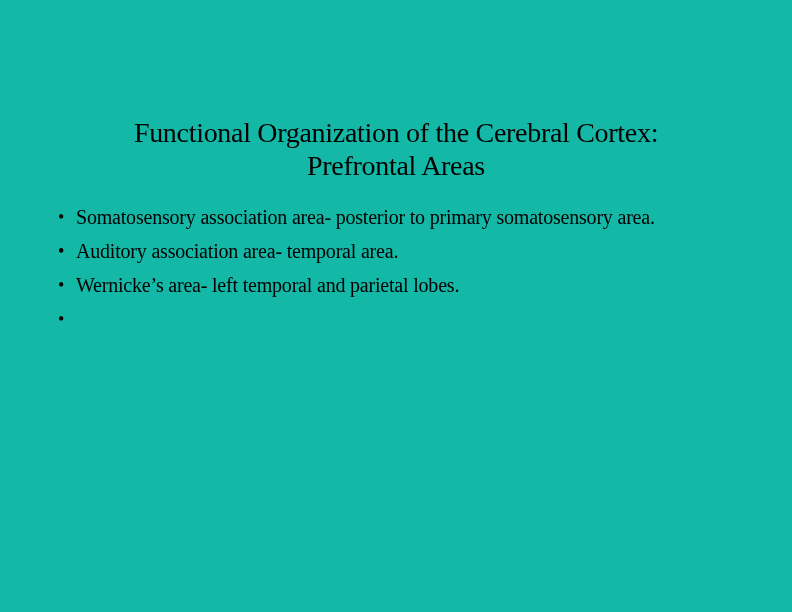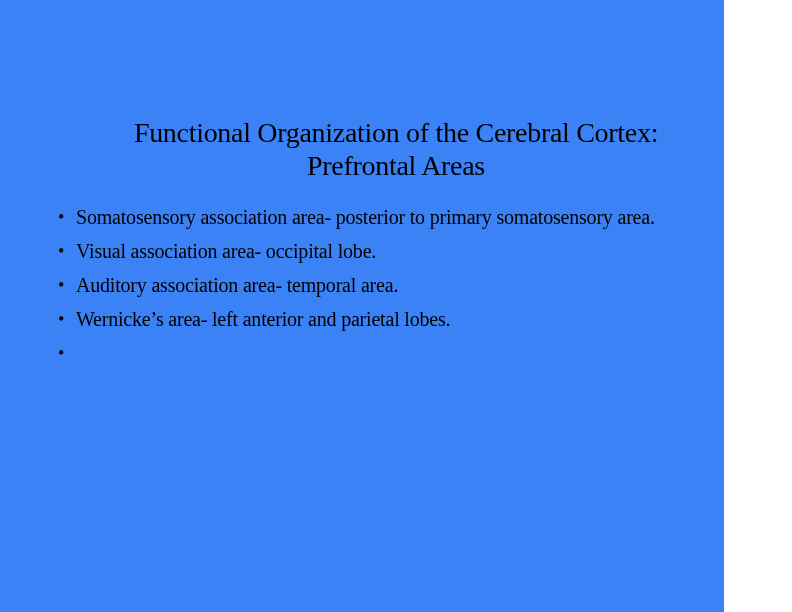--- a/index.html
+++ b/index.html
@@ -11,23 +11,23 @@
       width: 792px;
       height: 612px;
       position: relative;
       overflow: hidden;
       font-family: "Liberation Serif", "DejaVu Serif", serif;
       color: #000000;
     }
     .slide {
       position: absolute;
       left: 0; top: 0;
-      width: 724px;
+      width: 792px;
       height: 612px;
-      background: #3b82f6;
+      background: #14b8a6;
     }
     .title {
       position: absolute;
       left: 60px;
       top: 116px;
       width: 672px;
       text-align: center;
       font-size: 28px;
       line-height: 33px;
       letter-spacing: -0.3px;
@@ -66,27 +66,26 @@
     <span>Prefrontal Areas</span>
   </div>
 
   <ul class="bullets">
     <li class="bullet">
       <span class="bullet-dot">•</span>
       <span>Somatosensory association area- posterior to primary somatosensory area.</span>
     </li>
     <li class="bullet">
       <span class="bullet-dot">•</span>
-      <span>Visual association area- occipital lobe.</span>
     </li>
     <li class="bullet">
       <span class="bullet-dot">•</span>
       <span>Auditory association area- temporal area.</span>
     </li>
     <li class="bullet">
       <span class="bullet-dot">•</span>
-      <span>Wernicke’s area- left anterior and parietal lobes.</span>
+      <span>Wernicke’s area- left temporal and parietal lobes.</span>
     </li>
     <li class="bullet">
       <span class="bullet-dot">•</span>
     </li>
   </ul>
 </div>
 
 </body></html>

